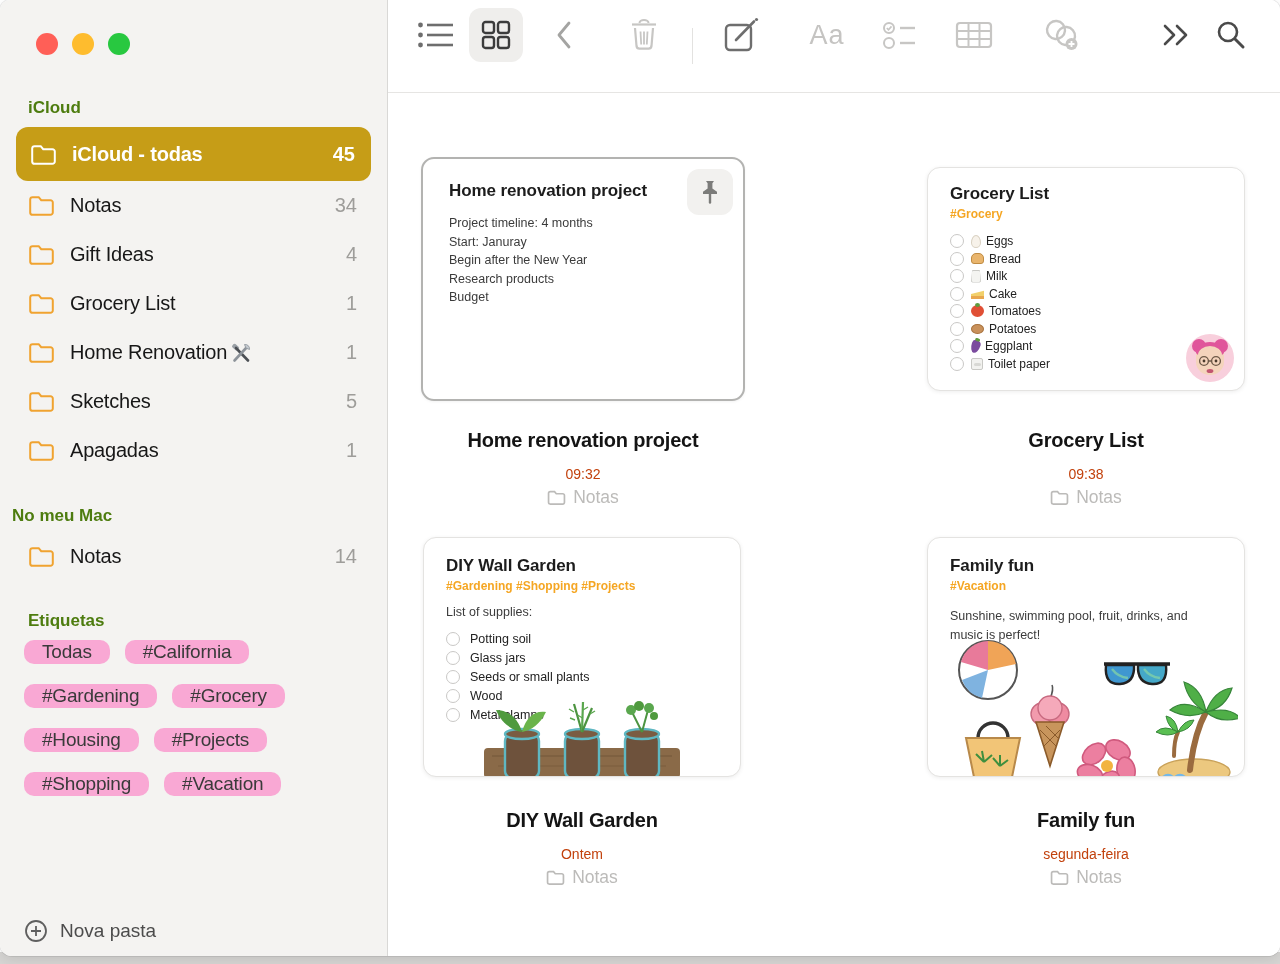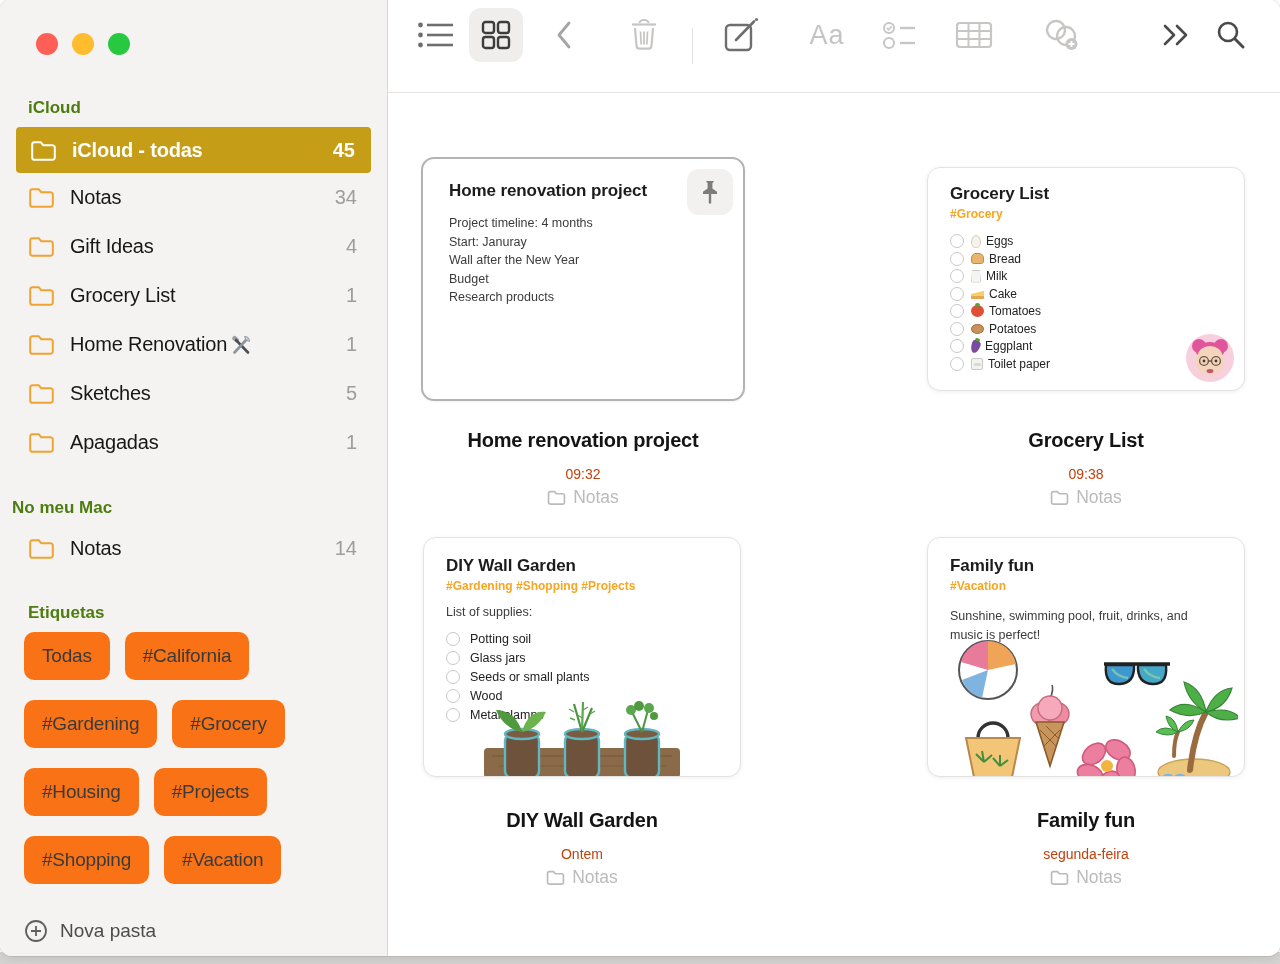--- a/index.html
+++ b/index.html
@@ -13,28 +13,28 @@
   .tl { width:22px; height:22px; border-radius:50%; display:inline-block; }
   .tl.red { background:#FF5F57; }
   .tl.yellow { background:#FEBC2E; }
   .tl.green { background:#28C840; }
 
   .sec-header { margin:0 0 0 28px; font-size:17px; font-weight:700; color:#4d7c0f; }
   .sec-header.first { margin-top:98px; }
   .srow { display:flex; align-items:center; height:49px; padding:0 30px 0 28px; font-size:20px; color:#171717; }
   .srow .flabel { margin-left:15px; letter-spacing:-0.2px; }
   .srow .count { margin-left:auto; color:#9e9d9a; font-size:20px; }
-  .srow.selected { height:46px; margin:9px 16px 0 16px; padding:0 16px 0 14px; background:#C69D17; border-radius:4px; color:#ffffff; font-weight:700; }
+  .srow.selected { height:54px; margin:9px 16px 0 16px; padding:0 16px 0 14px; background:#C69D17; border-radius:12px; color:#ffffff; font-weight:700; }
   .srow.selected .count { color:#ffffff; font-weight:700; }
   .folder-ic { flex:0 0 auto; }
   .tools-ic { margin-left:3px; }
 
   .tagswrap { margin:9px 0 0 24px; }
   .tagrow { display:flex; gap:15px; margin-bottom:20px; }
-  .pill { height:48px; display:inline-flex; align-items:center; padding:0 18px; background:#f97316; border-radius:10px; font-size:19px; color:#3a3a3a; letter-spacing:-0.2px; }
+  .pill { height:24px; display:inline-flex; align-items:center; padding:0 18px; background:#f9a8d4; border-radius:10px; font-size:19px; color:#3a3a3a; letter-spacing:-0.2px; }
   .newfolder { position:absolute; left:24px; bottom:13px; display:flex; align-items:center; gap:12px; font-size:19px; color:#4c4c4c; }
 
   
   .main { position:relative; flex:1; background:#ffffff; }
   .toolbar { position:relative; height:93px; border-bottom:1px solid #e6e5e3; background:#ffffff; }
   .tbtn { position:absolute; top:0; height:70px; display:flex; align-items:center; justify-content:center; transform:translateX(-50%); }
   .grid-btn { width:54px; height:54px; background:#efeeec; border-radius:12px; display:flex; align-items:center; justify-content:center; }
   .tb-divider { position:absolute; left:304px; top:28px; width:1px; height:36px; background:#e3e2e0; }
   .aa-label { font-size:27px; color:#c5c4c2; letter-spacing:1px; }
 
@@ -302,23 +302,23 @@
     </div>
 
     <div class="gallery">
 
       <div class="note-card card-selected" style="left:33px; top:64px; width:324px; height:244px;">
         <div class="nc-pad">
           <div class="nc-title">Home renovation project</div>
           <div class="nc-body">
             <div>Project timeline: 4 months</div>
             <div>Start: Januray</div>
-            <div>Wall after the New Year</div>
+            <div>Begin after the New Year</div>
+            <div>Research products</div>
             <div>Budget</div>
-            <div>Research products</div>
           </div>
         </div>
         <span class="pin-btn">
           <svg width="22" height="24" viewBox="0 0 22 24">
               <path d="M7 1 h8 l-1.6 2.2 v5.2 l4.6 3.4 v2.2 H4 v-2.2 l4.6 -3.4 V3.2 z" fill="#7c7c7a"></path>
               <line x1="11" y1="14" x2="11" y2="22.5" stroke="#7c7c7a" stroke-width="2.4" stroke-linecap="round"></line>
             </svg>
         </span>
       </div>
 

